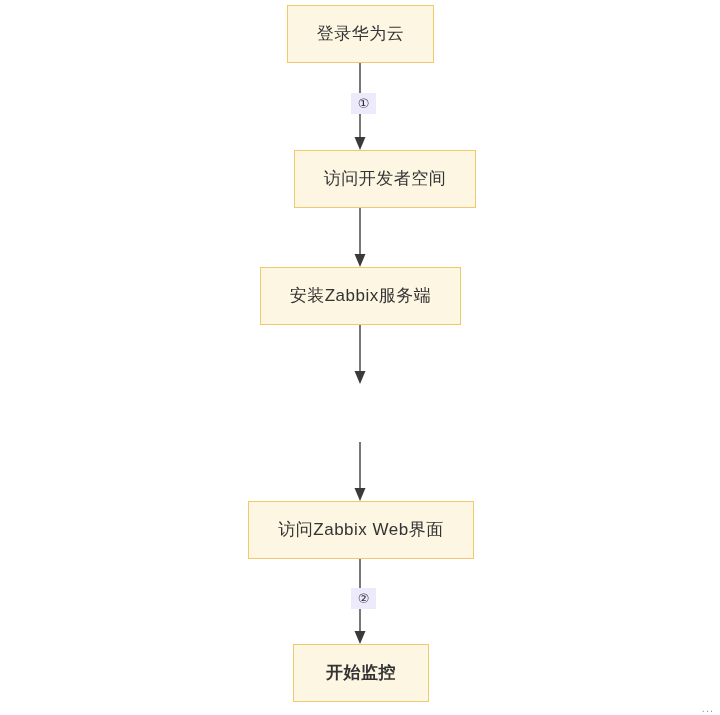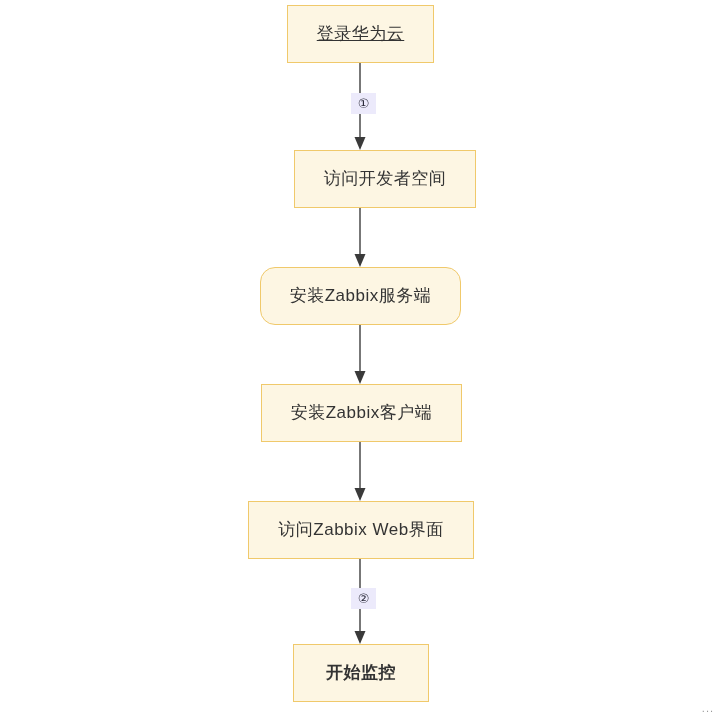--- a/index.html
+++ b/index.html
@@ -106,27 +106,26 @@
     <svg width="40" height="85" viewBox="0 0 40 85">
       <line class="edge-line" x1="20" y1="0" x2="20" y2="76"></line>
       <polygon class="edge-head" points="20,85 14.5,72 25.5,72"></polygon>
     </svg>
   </div>
 
   <div class="edge-label" style="left:351px; top:93px; width:19px;">①</div>
 
   <div class="edge-label" style="left:351px; top:588px; width:19px;">②</div>
 
-  <div class="node" style="left:287px; top:5px; width:147px; height:58px;text-decoration:underline;">登录华为云</div>
+  <div class="node" style="left:287px; top:5px; width:147px; height:58px;">登录华为云</div>
 
   <div class="node" style="left:270px; top:150px; width:182px; height:58px;margin-left:24px;">访问开发者空间</div>
 
-  <div class="node" style="left:260px; top:267px; width:201px; height:58px;border-radius:15px;">安装Zabbix服务端</div>
+  <div class="node" style="left:260px; top:267px; width:201px; height:58px;">安装Zabbix服务端</div>
 
-  <div class="node" style="left:261px; top:384px; width:201px; height:58px;">安装Zabbix客户端</div>
 
   <div class="node" style="left:248px; top:501px; width:226px; height:58px;">访问Zabbix Web界面</div>
 
   <div class="node" style="left:293px; top:644px; width:136px; height:58px;font-weight:bold;">开始监控</div>
 
   <div class="corner-ellipsis">...</div>
 
 </div>
 
 </body></html>

